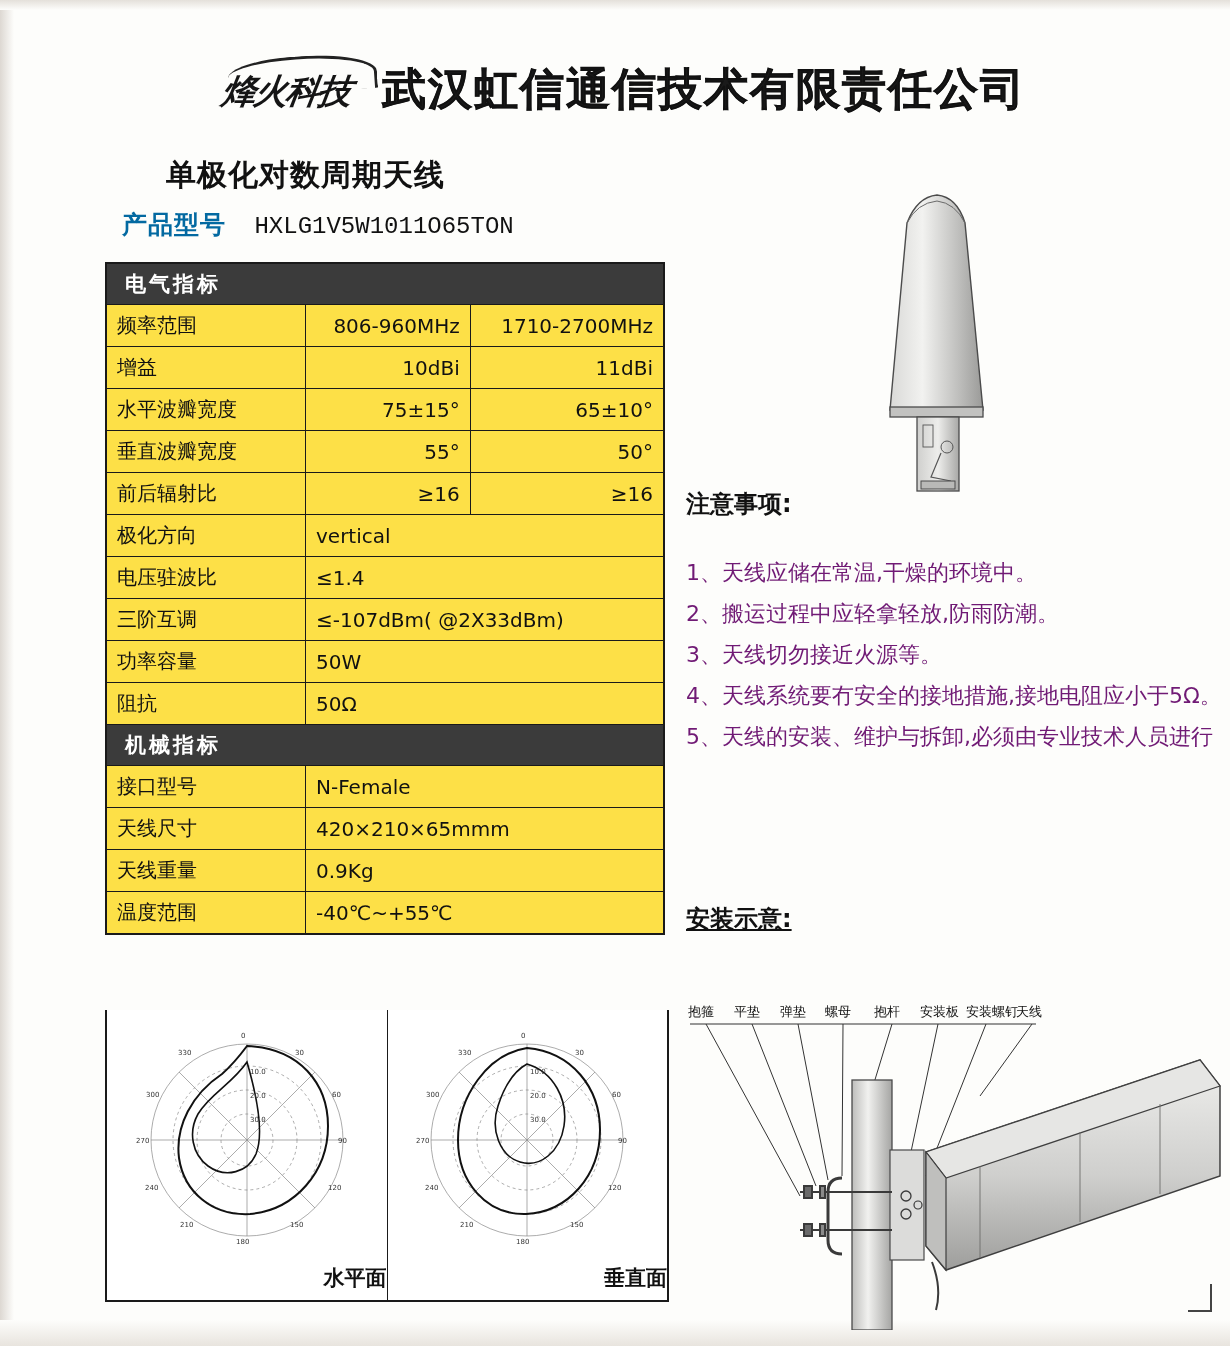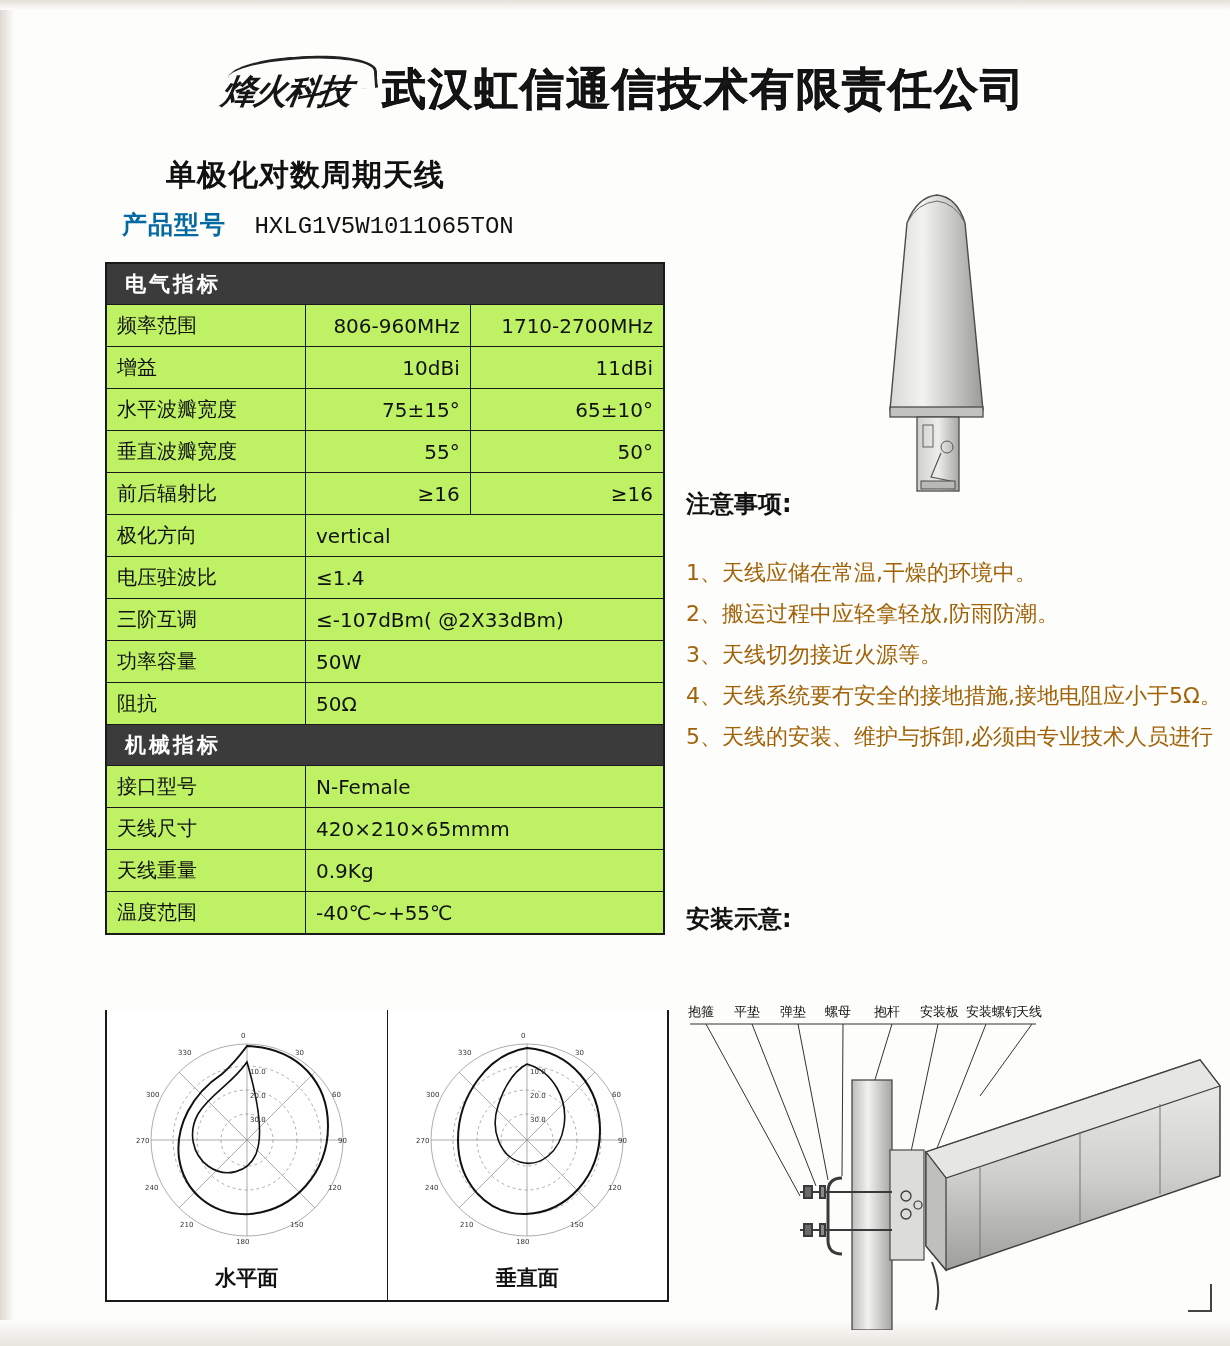--- a/index.html
+++ b/index.html
@@ -54,21 +54,21 @@
   }
   .model-value{
     font-family:"Liberation Mono", monospace;
     font-size:24px;color:#111;margin-left:24px;letter-spacing:0px;
   }
 
   
   .spec-table{
     position:absolute;left:105px;top:262px;width:560px;
     border:2px solid #1a1a1a;border-collapse:collapse;
-    background:#bef264;
+    background:#fde047;
   }
   .spec-table td{
     border:1.5px solid #1a1a1a;
     height:41px;
     font-family:"DejaVu Sans", sans-serif;
     font-size:20px;color:#111;
     padding:0 10px;
   }
   .sec-head td{
     background:#3b3b3b;color:#fff;font-weight:bold;font-size:21px;
@@ -80,40 +80,40 @@
 
   
   .pattern-wrap{
     position:absolute;left:105px;top:1010px;width:560px;height:290px;
     border-left:2px solid #1a1a1a;border-right:2px solid #1a1a1a;border-bottom:2px solid #1a1a1a;
     background:#fff;display:flex;
   }
   .pattern-cell{flex:1;position:relative;}
   .pattern-cell + .pattern-cell{border-left:1.5px solid #1a1a1a;}
   .pattern-caption{
-    position:absolute;bottom:8px;left:0;width:100%;text-align:center;
+    position:absolute;bottom:8px;left:0;width:100%;text-align:right;
     font-family:"DejaVu Sans", sans-serif;font-size:21px;font-weight:bold;color:#111;
   }
   .polar{position:absolute;left:50%;top:12px;transform:translateX(-50%);}
 
   
   .antenna-photo{position:absolute;left:855px;top:185px;width:190px;height:330px;}
   .notice-title{
     position:absolute;left:686px;top:488px;
     font-family:"DejaVu Sans", sans-serif;font-size:24px;font-weight:bold;color:#111;
   }
   .notice-list{position:absolute;left:686px;top:552px;width:540px;}
   .notice-item{
     font-family:"DejaVu Sans", sans-serif;
-    font-size:22px;color:#a16207;line-height:41px;
+    font-size:22px;color:#701a75;line-height:41px;
     white-space:pre-wrap;
   }
   .install-title{
     position:absolute;left:686px;top:903px;
-    font-family:"DejaVu Sans", sans-serif;font-size:24px;font-weight:bold;color:#111;
+    font-family:"DejaVu Sans", sans-serif;font-size:24px;font-weight:bold;color:#111;text-decoration:underline;
   }
   .install-diagram{position:absolute;left:680px;top:1000px;width:545px;height:330px;}
 </style>
 </head>
 <body>
 
 <div class="scan-edge-left"></div>
 <div class="scan-edge-top"></div>
 <div class="scan-edge-bottom"></div>
 <div class="corner-mark"></div>

